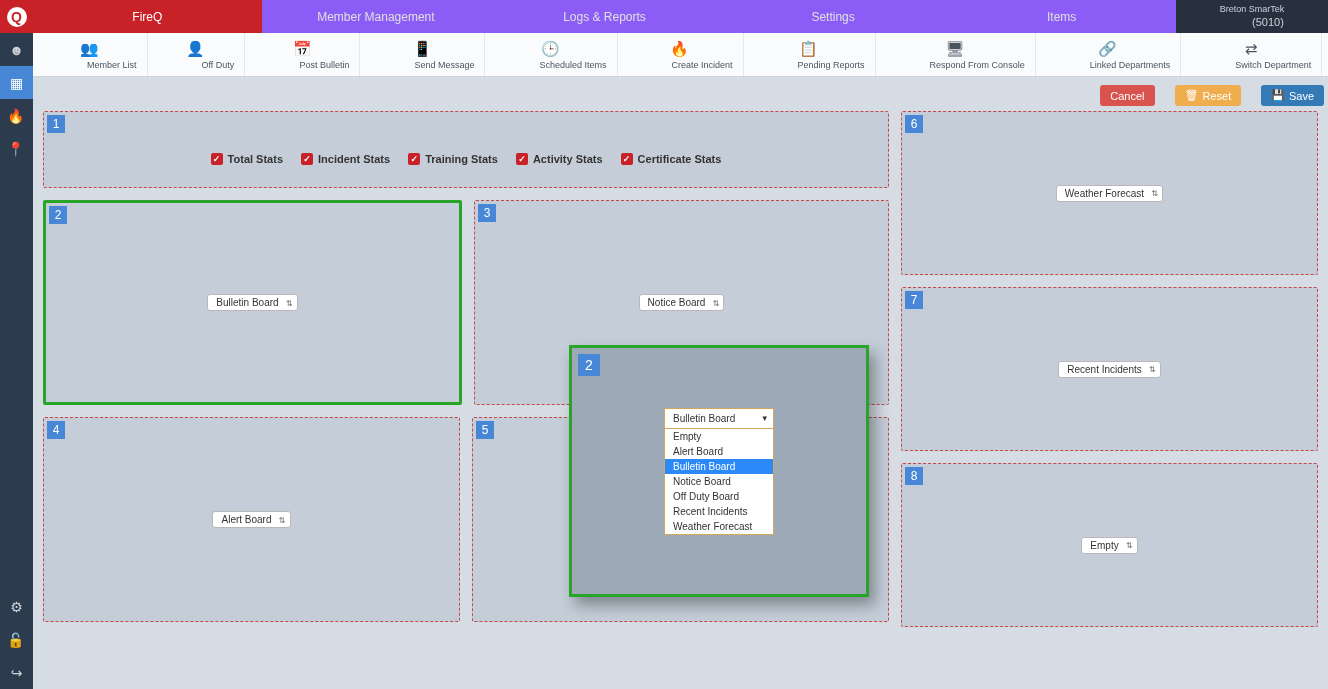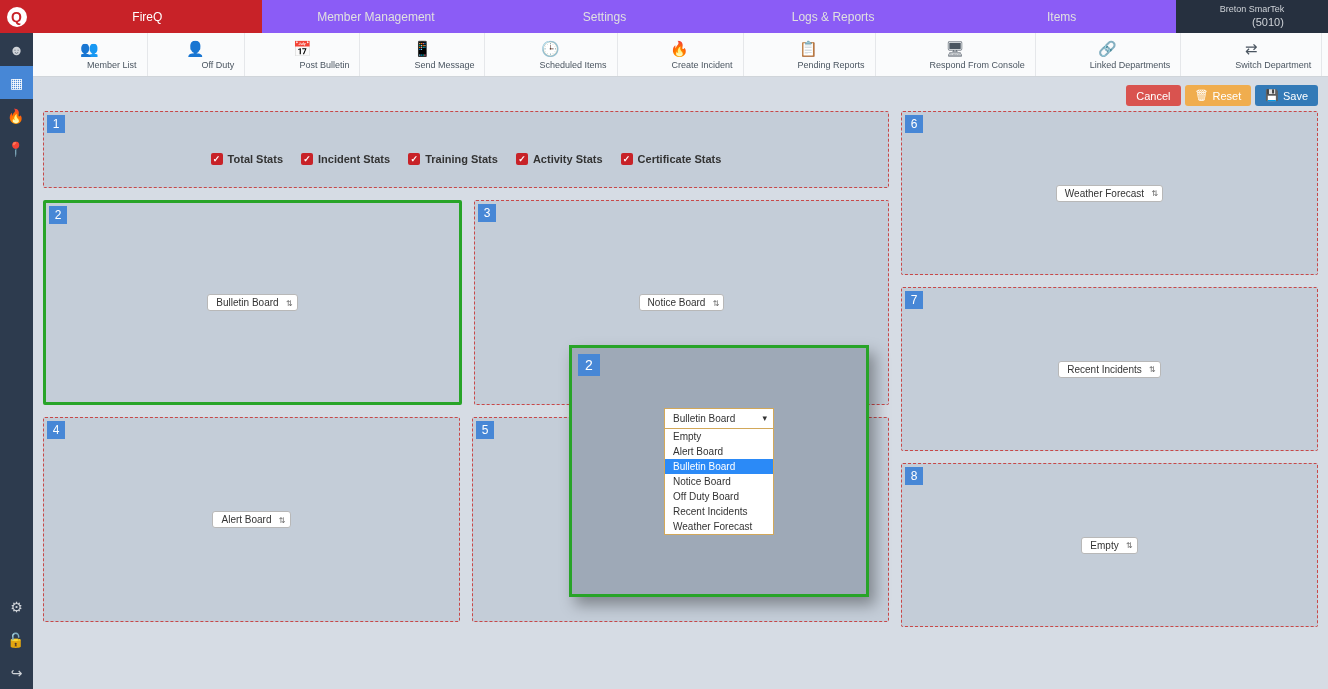--- a/index.html
+++ b/index.html
@@ -18,21 +18,21 @@
 .tool-item { padding: 5px 10px; display: flex; flex-direction: column; align-items: center; justify-content: center; border-right: 1px solid #e5e7ea; cursor: pointer; }
 .tool-icon { font-size: 15px; color: #4a5560; margin-bottom: 2px; }
 .tool-label { font-size: 9px; color: #4a5560; white-space: nowrap; padding-left: 44px; }
 
 .sidebar { position: absolute; left: 0; top: 33px; width: 33px; bottom: 0; background: #2d3b4e; display: flex; flex-direction: column; }
 .side-icon { width: 33px; height: 33px; display: flex; align-items: center; justify-content: center; color: #cfd3d8; font-size: 14px; cursor: pointer; }
 .side-icon.active { background: #4787d6; color: white; }
 .side-spacer { flex: 1; }
 
 .content { position: absolute; left: 33px; top: 77px; right: 0; bottom: 0; padding: 8px 10px; }
-.action-bar { position: absolute; top: 8px; right: 10px; display: flex; gap: 4px; }
+.action-bar { position: absolute; top: 8px; right: 4px; display: flex; gap: 20px; }
 .btn { padding: 4px 10px; border-radius: 3px; color: white; font-size: 11px; cursor: pointer; border: none; display: flex; align-items: center; gap: 4px; }
 .btn-cancel { background: #d9534f; }
 .btn-reset { background: #f0ad4e; }
 .btn-save { background: #337ab7; }
 
 .grid-wrap { display: flex; gap: 12px; margin-top: 26px; }
 .col-left { width: 846px; display: flex; flex-direction: column; gap: 12px; }
 .col-right { flex: 1; display: flex; flex-direction: column; gap: 12px; }
 
 .panel { background: #c4cdd8; border: 1.5px dashed #c84848; border-radius: 2px; position: relative; }
@@ -65,22 +65,22 @@
 </style>
 </head>
 <body>
 
 <div class="topbar">
   <div class="logo-cell">
     <div class="logo">Q</div>
   </div>
   <div class="tab tab-active">FireQ</div>
   <div class="tab tab-dark">Member Management</div>
+  <div class="tab tab-dark">Logs &amp; Reports</div>
   <div class="tab tab-dark">Settings</div>
-  <div class="tab tab-dark">Logs &amp; Reports</div>
   <div class="tab tab-dark">Items</div>
   <div class="user-cell">
     <span>Breton SmarTek</span>
     <span class="user-id">(5010)</span>
   </div>
 </div>
 
 <div class="sidebar">
   <div class="side-icon">☻</div>
   <div class="side-icon active">▦</div>

